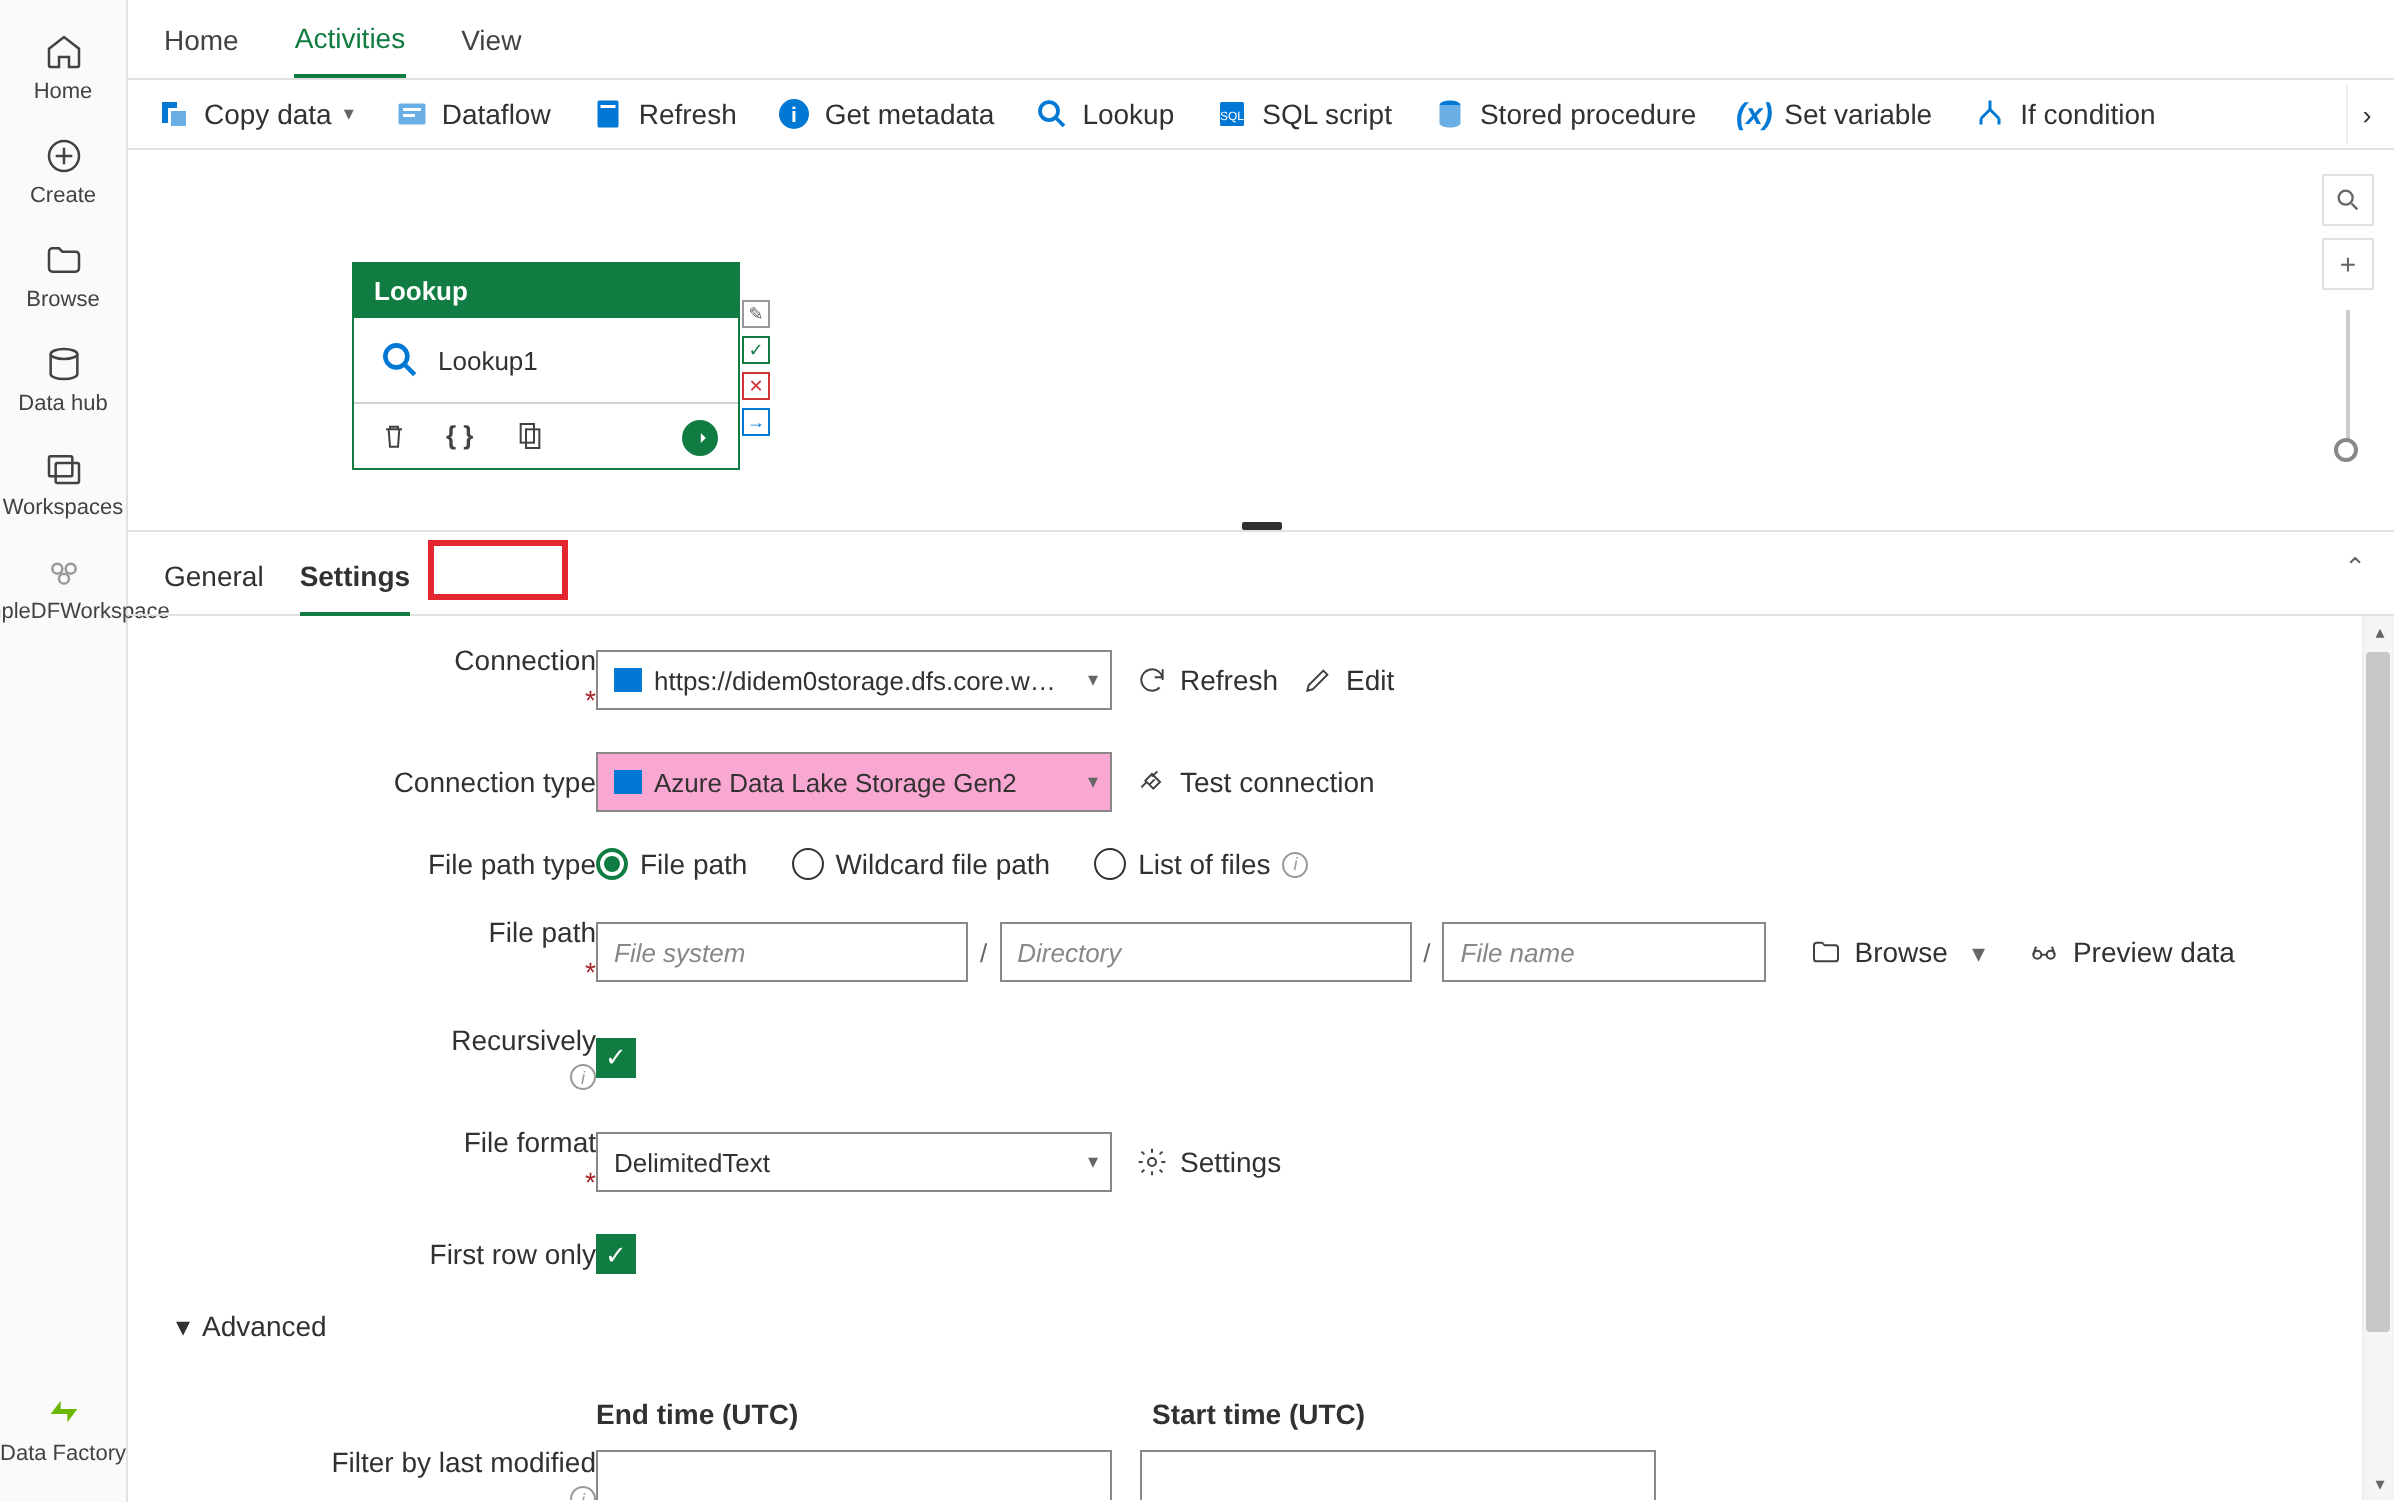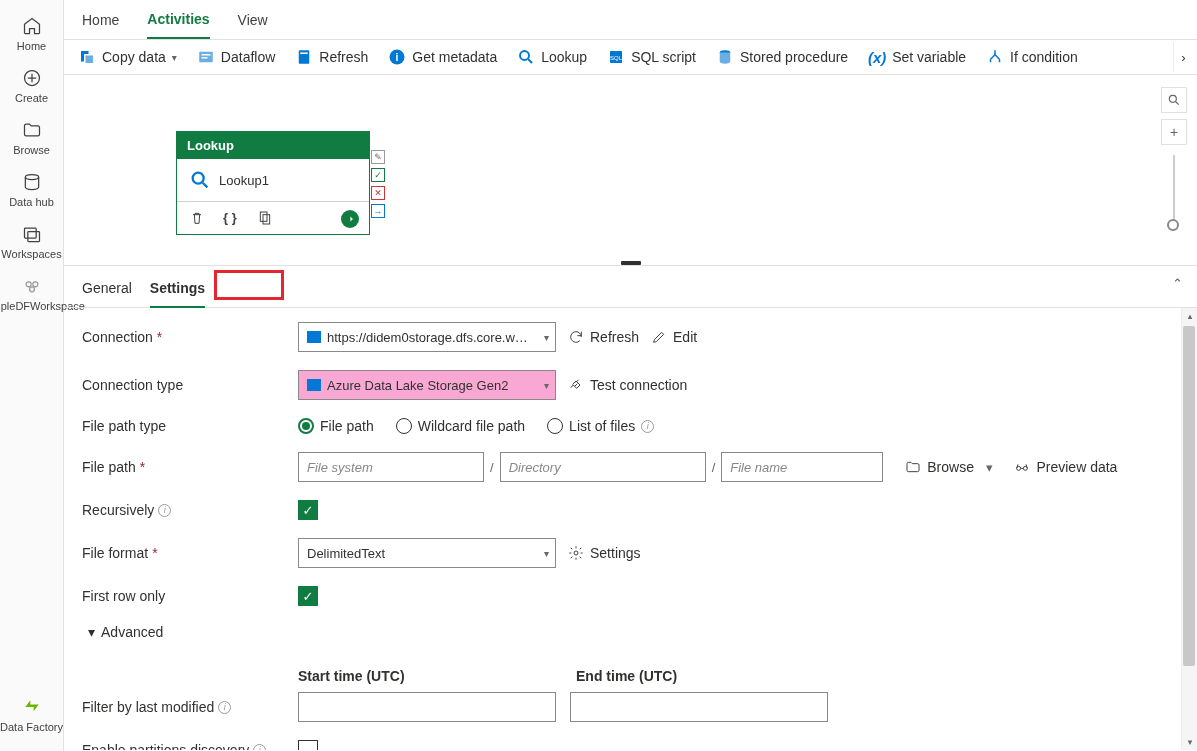--- a/index.html
+++ b/index.html
@@ -11,21 +11,21 @@
 .rail-item svg, .rail-item .icon-shape { width: 20px; height: 20px; margin-bottom: 4px; }
 .rail-spacer { flex: 1; }
 .rail-footer { margin-bottom: 10px; }
 
 
 .main { flex: 1; display: flex; flex-direction: column; height: 100%; }
 
 
 .top-tabs { display: flex; gap: 28px; padding: 0 18px; height: 40px; align-items: center; border-bottom: 1px solid #e1e1e1; }
 .top-tab { font-size: 14px; color: #424242; padding: 10px 0; cursor: pointer; }
-.top-tab.active { color: #107c41; font-weight: 700; border-bottom: 2px solid #107c41; margin-bottom: -1px; }
+.top-tab.active { color: #107c41; font-weight: 400; border-bottom: 2px solid #107c41; margin-bottom: -1px; }
 
 
 .toolbar { display: flex; align-items: center; gap: 20px; padding: 8px 14px; border-bottom: 1px solid #e1e1e1; position: relative; }
 .toolbar-item { display: flex; align-items: center; gap: 6px; cursor: pointer; font-size: 14px; color: #323130; white-space: nowrap; }
 .toolbar-item .tb-icon { width: 18px; height: 18px; display: flex; align-items: center; justify-content: center; }
 .toolbar-scroll { position: absolute; right: 4px; top: 50%; transform: translateY(-50%); width: 20px; height: 30px; display: flex; align-items: center; justify-content: center; background: #fff; cursor: pointer; border-left: 1px solid #eee; }
 
 
 .canvas-wrap { display: flex; flex: 1; min-height: 0; }
 .canvas { flex: 1; position: relative; background: #fff; overflow: hidden; }
@@ -53,21 +53,21 @@
 .bottom-pane { border-top: 1px solid #e1e1e1; display: flex; flex-direction: column; height: 485px; position: relative; }
 .detail-tabs { display: flex; gap: 18px; padding: 8px 18px 0 18px; border-bottom: 1px solid #e1e1e1; position: relative; }
 .detail-tab { padding: 6px 0 10px 0; font-size: 14px; cursor: pointer; color: #323130; }
 .detail-tab.active { font-weight: 600; border-bottom: 2px solid #107c41; margin-bottom: -1px; }
 .highlight-box { position: absolute; border: 3px solid #e3262f; left: 150px; top: 4px; width: 70px; height: 30px; pointer-events: none; }
 .collapse-caret { position: absolute; right: 14px; top: 10px; cursor: pointer; color: #666; }
 
 .form-scroll { overflow-y: auto; flex: 1; padding: 14px 18px 30px 18px; position: relative; }
 
 .form-row { display: flex; align-items: center; margin-bottom: 18px; }
-.form-label { width: 216px; font-size: 14px; color: #323130; display: flex; align-items: center; gap: 4px; }
+.form-label { width: 216px; font-size: 14px; color: #323130; display: flex; align-items: flex-end; gap: 4px; flex-direction: column; }
 .req { color: #a4262c; }
 .info-icon { width: 13px; height: 13px; border: 1px solid #999; border-radius: 50%; display: inline-flex; align-items: center; justify-content: center; font-size: 9px; color: #999; font-style: italic; }
 
 .form-ctrl { flex: 1; display: flex; align-items: center; gap: 12px; }
 .select-box { border: 1px solid #8a8886; height: 30px; display: flex; align-items: center; padding: 0 8px; background: #fff; position: relative; font-size: 13px; min-width: 258px; max-width: 258px; }
 .select-box .caret { position: absolute; right: 6px; color: #666; font-size: 10px; }
 .select-box.blue-bg { background: #f9a8d4; text-align: center; }
 .select-icon { width: 14px; height: 12px; background: #0078d4; margin-right: 6px; }
 
 .action-link { display: flex; align-items: flex-end; gap: 6px; font-size: 14px; cursor: pointer; color: #323130; }
@@ -450,22 +450,22 @@
         </div>
 
         <div class="form-row" style="margin-bottom:28px">
           <div class="advanced-toggle">
             <span>▾</span>
             <span>Advanced</span>
           </div>
         </div>
 
         <div class="time-labels">
+          <div>End time (UTC)</div>
           <div>Start time (UTC)</div>
-          <div>End time (UTC)</div>
         </div>
 
         <div class="form-row">
           <div class="form-label">
             <span>Filter by last modified</span>
             <span class="info-icon">i</span>
           </div>
           <div class="form-ctrl">
             <input class="text-input" style="width: 258px;">
             <input class="text-input" style="width: 258px; margin-left: 2px;">

